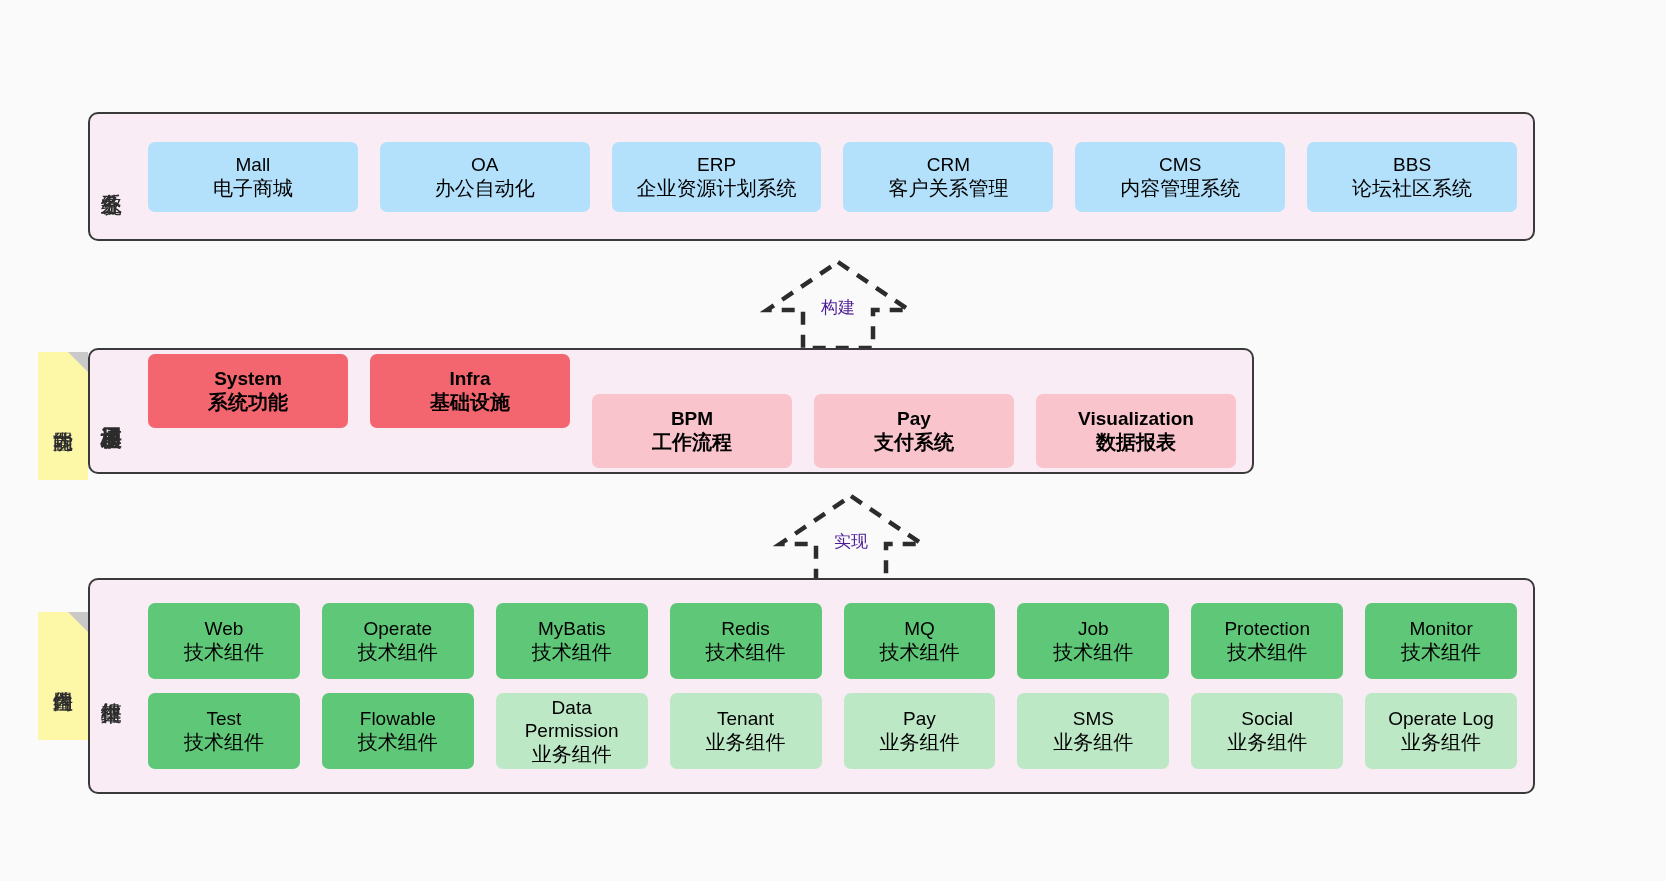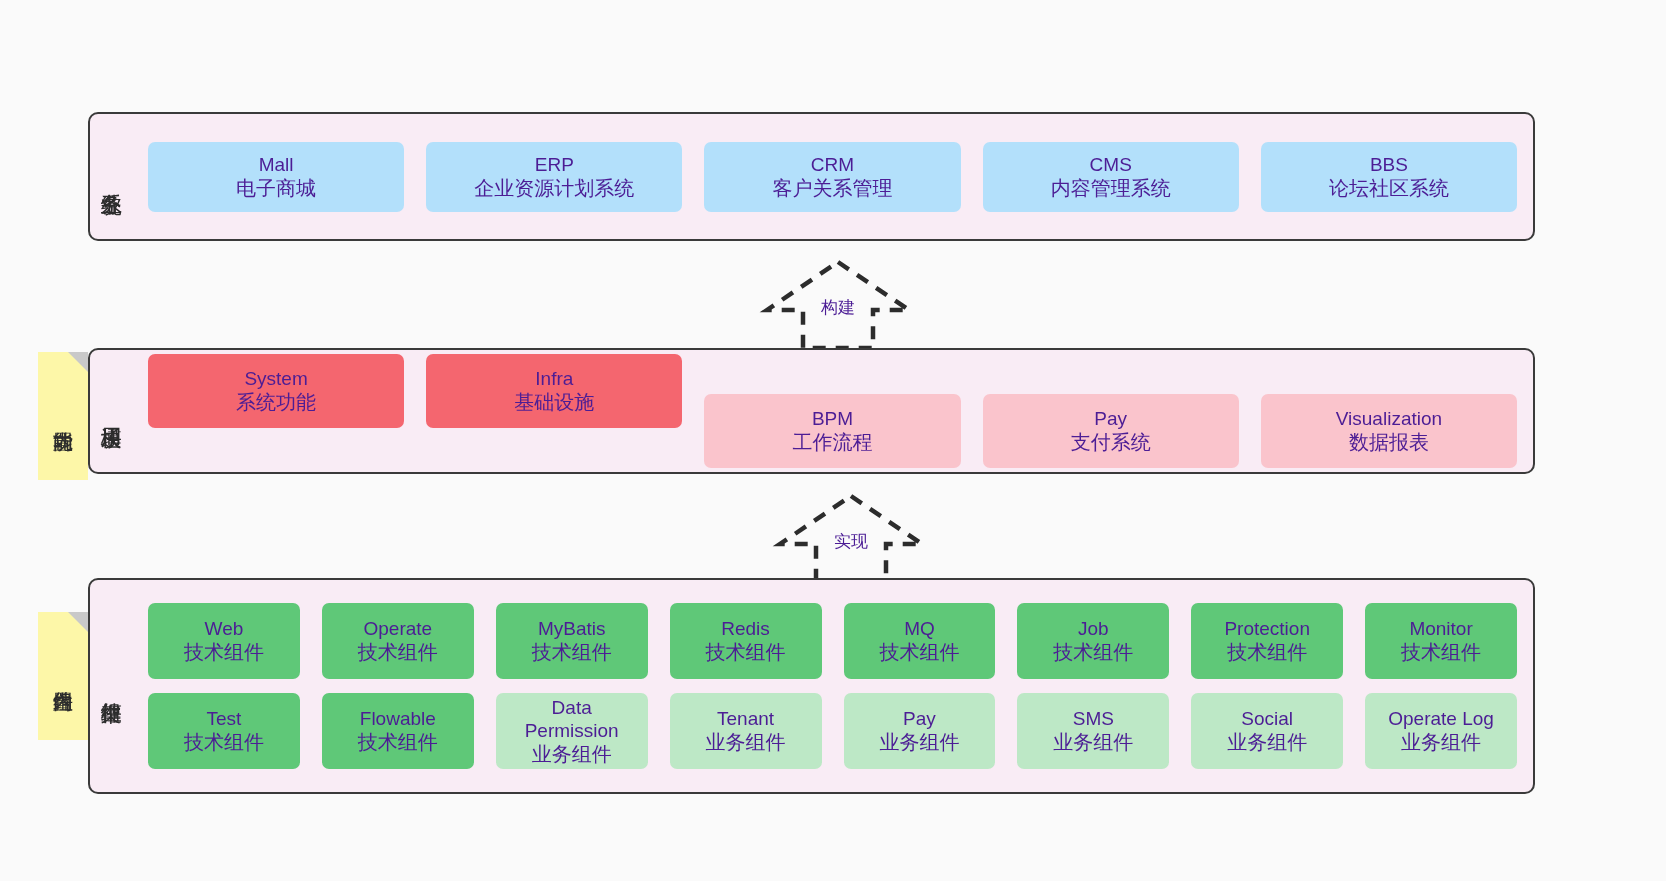--- a/index.html
+++ b/index.html
@@ -63,34 +63,34 @@
   .card {
     flex: 1 1 0;
     border-radius: 7px;
     display: flex;
     flex-direction: column;
     align-items: center;
     justify-content: center;
     text-align: center;
     line-height: 1.22;
     padding: 6px 12px;
-    color: #4c1d95;
+    color: #000000;
   }
   .card .t1 { font-size: 19px; }
   .card .t2 { font-size: 20px; }
 
   .card.blue   { background: #b3e0fb; }
   .card.red    { background: #f4666f; }
   .card.pink   { background: #fac4cc; margin-top: 40px; }
   .card.green  { background: #5fc878; }
   .card.lgreen { background: #bde8c6; }
 
   
   #layer-business { left: 88px;  top: 112px; width: 1447px; height: 129px; }
-  #layer-common   { left: 88px;  top: 348px; width: 1447px; height: 126px; }
+  #layer-common   { left: 88px;  top: 348px; width: 1166px; height: 126px; font-weight: bold; }
   #layer-frame    { left: 88px;  top: 578px; width: 1447px; height: 216px; }
 
   #layer-business .card { height: 70px; }
   #layer-common   .card { height: 74px; }
   #layer-frame    .card { height: 76px; }
 
   
   .note {
     position: absolute;
     width: 50px;
@@ -145,20 +145,24 @@
 
   <div class="layer" id="layer-business">
     <div class="layer-title">业务系统</div>
     <div class="layer-body">
       <div class="row">
         <div class="card blue">
           <span class="t1">Mall</span>
           <span class="t2">电子商城</span>
         </div>
         <div class="card blue">
+          <span class="t1">OA</span>
+          <span class="t2">办公自动化</span>
+        </div>
+        <div class="card blue">
           <span class="t1">ERP</span>
           <span class="t2">企业资源计划系统</span>
         </div>
         <div class="card blue">
           <span class="t1">CRM</span>
           <span class="t2">客户关系管理</span>
         </div>
         <div class="card blue">
           <span class="t1">CMS</span>
           <span class="t2">内容管理系统</span>

